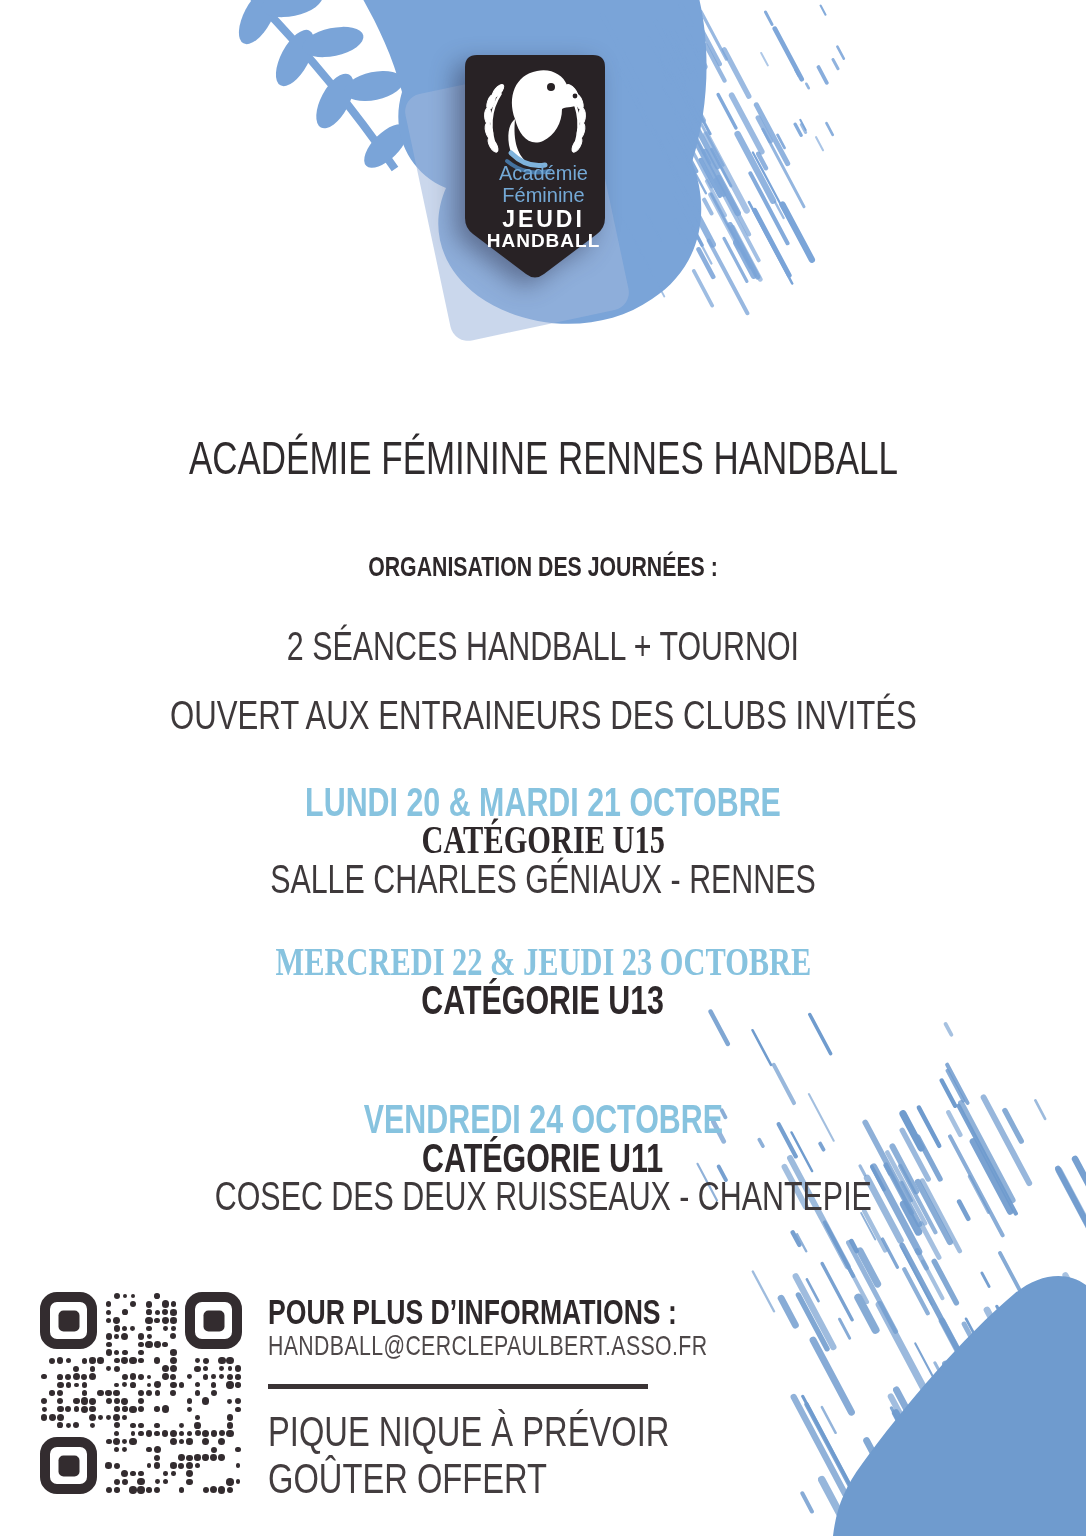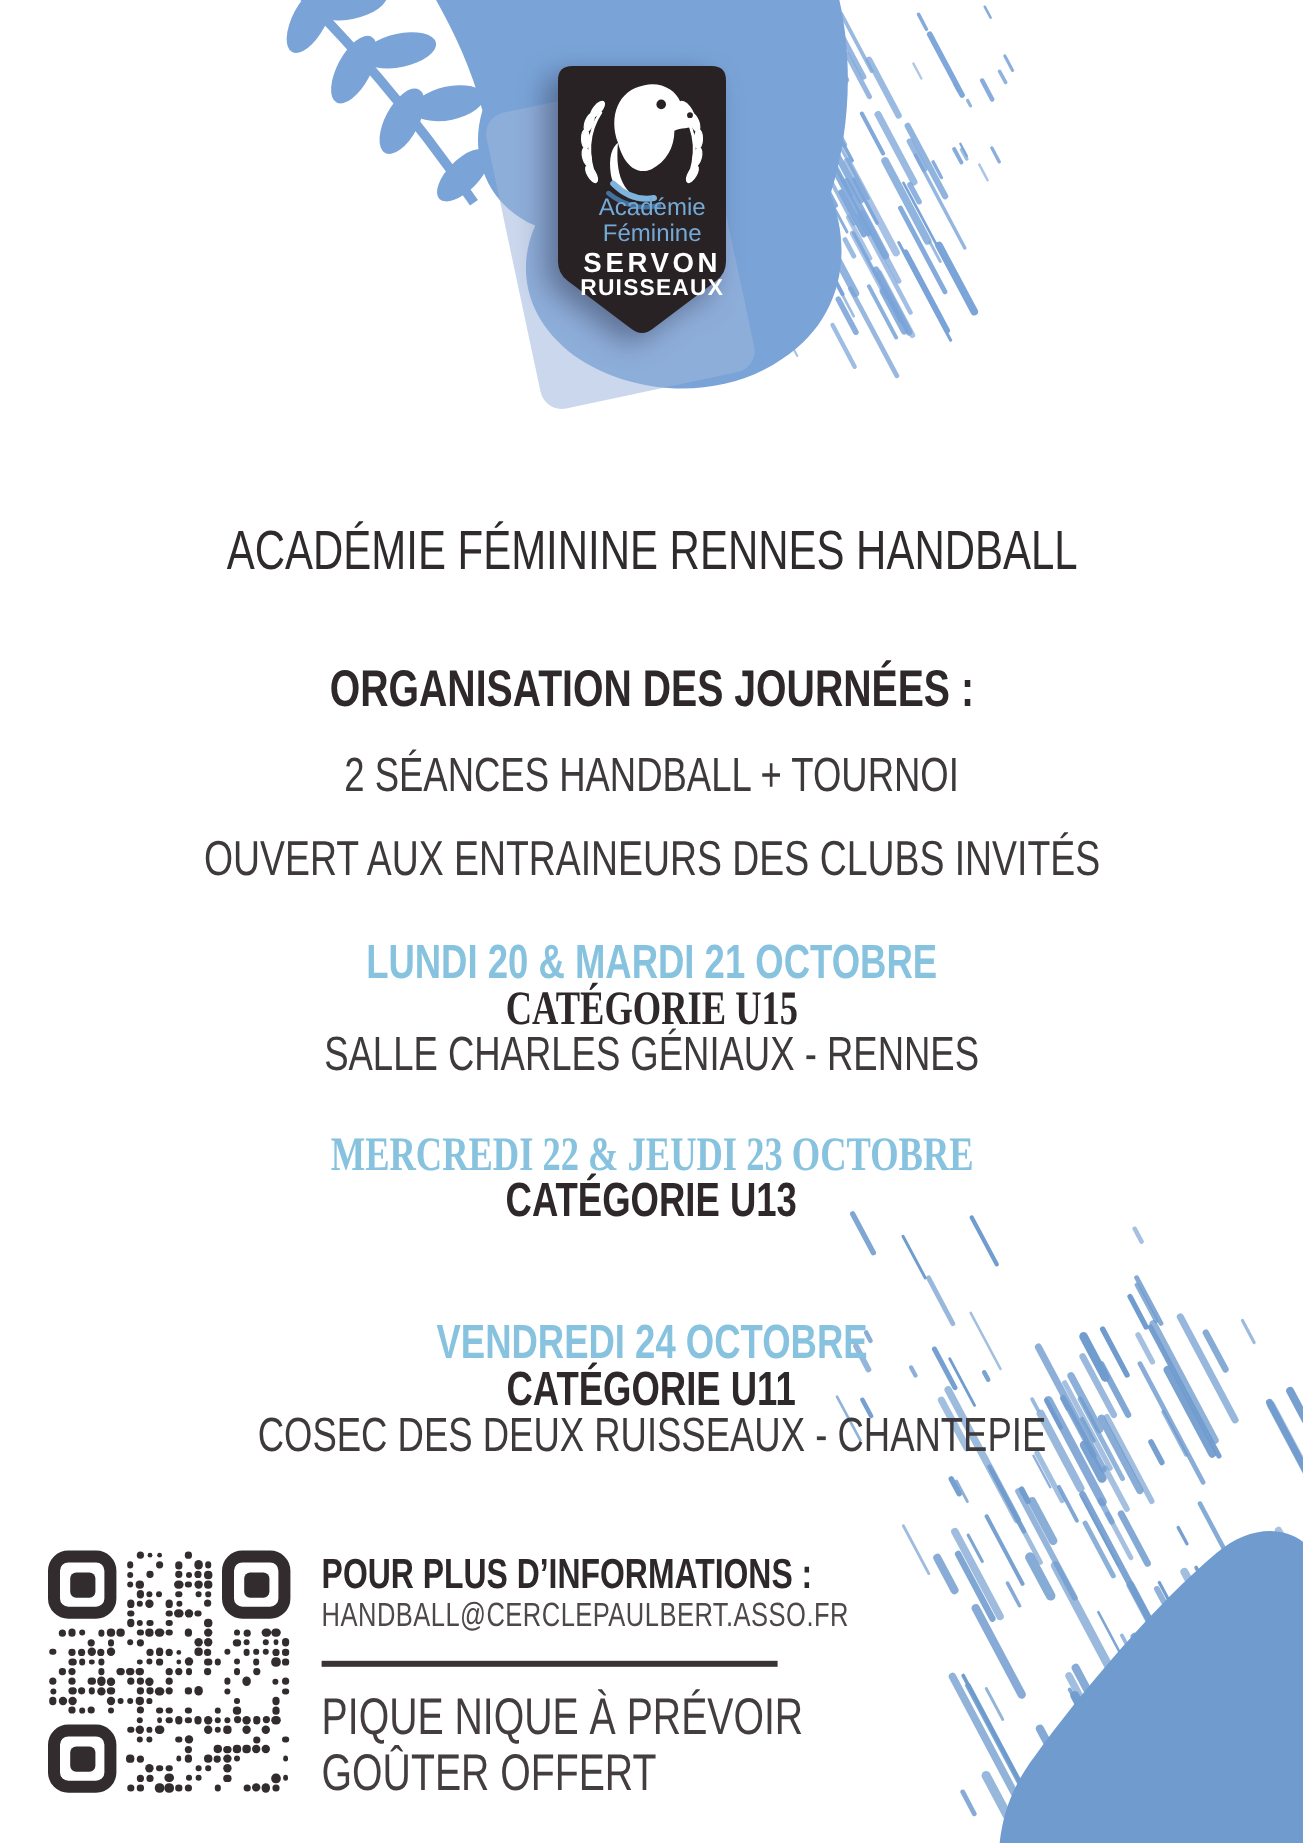--- a/index.html
+++ b/index.html
@@ -31,21 +31,21 @@
   .lline>span { display:inline-block; transform:scaleX(0.76); transform-origin:0 50%; }
 
   .title { top:328px; font-size:114px; font-weight:bold; color:#8FC3E6; letter-spacing:-2px; }
   .title>span { transform:scaleX(0.84); }
   .subtitle { top:435px; font-size:46px; color:#2F2B2D; }
 
   .t-reg  { color:#3E393B; }
   .t-bold { font-weight:bold; color:#2E282A; }
   .t-blue { font-weight:bold; color:#87C3DF; }
 
-  .l-orghead { top:553px; font-size:43px; }
+  .l-orghead { top:553px; font-size:28px; }
   .l-hours   { top:590px; font-size:40px; }
   .l-prog    { top:626px; font-size:40px; }
   .l-note    { top:695px; font-size:41px; }
 
   .sched { font-size:40px; }
   .s1-d { top:782px; }  .s1-c { top:820px;font-family:Liberation Serif, serif; }  .s1-v { top:859px; }
   .s2-d { top:942px;font-family:Liberation Serif, serif; }  .s2-c { top:980px; }  .s2-v { top:1019px; }
   .s3-d { top:1099px; } .s3-c { top:1138px; } .s3-v { top:1176px; }
 
   
@@ -204,22 +204,22 @@
              C110,53 102,51 97,54 C97,68 90,80 78,86 C64,92 54,80 50,64 Z"></path>
         <path fill="#ffffff" d="M50,64 C48,86 52,102 66,110 C54,110 46,102 44,90 C42,76 45,68 50,64 Z"></path>
         <circle cx="86" cy="32" r="4" fill="#282225"></circle>
         <circle cx="110" cy="41" r="2.4" fill="#282225"></circle>
         <path d="M46,98 C56,108 68,112 80,110" stroke="#7FB3DC" stroke-width="5" fill="none" stroke-linecap="round"></path>
         <path d="M42,106 C54,116 70,120 84,116" stroke="#44729F" stroke-width="4" fill="none" stroke-linecap="round"></path>
       </g>
     </svg>
     <div class="bt bt-a1">Académie</div>
     <div class="bt bt-a2">Féminine</div>
-    <div class="bt bt-rn">SERVON</div>
-    <div class="bt bt-hb">RUISSEAUX</div>
+    <div class="bt bt-rn">JEUDI</div>
+    <div class="bt bt-hb">HANDBALL</div>
   </div>
 
   <div class="cline subtitle"><span>ACADÉMIE FÉMININE RENNES HANDBALL</span></div>
 
   <div class="cline l-orghead t-bold"><span>ORGANISATION DES JOURNÉES :</span></div>
   <div class="cline l-prog t-reg"><span>2 SÉANCES HANDBALL + TOURNOI</span></div>
   <div class="cline l-note t-reg"><span>OUVERT AUX ENTRAINEURS DES CLUBS INVITÉS</span></div>
 
   <div class="cline sched s1-d t-blue"><span>LUNDI 20 &amp; MARDI 21 OCTOBRE</span></div>
   <div class="cline sched s1-c t-bold"><span>CATÉGORIE U15</span></div>

